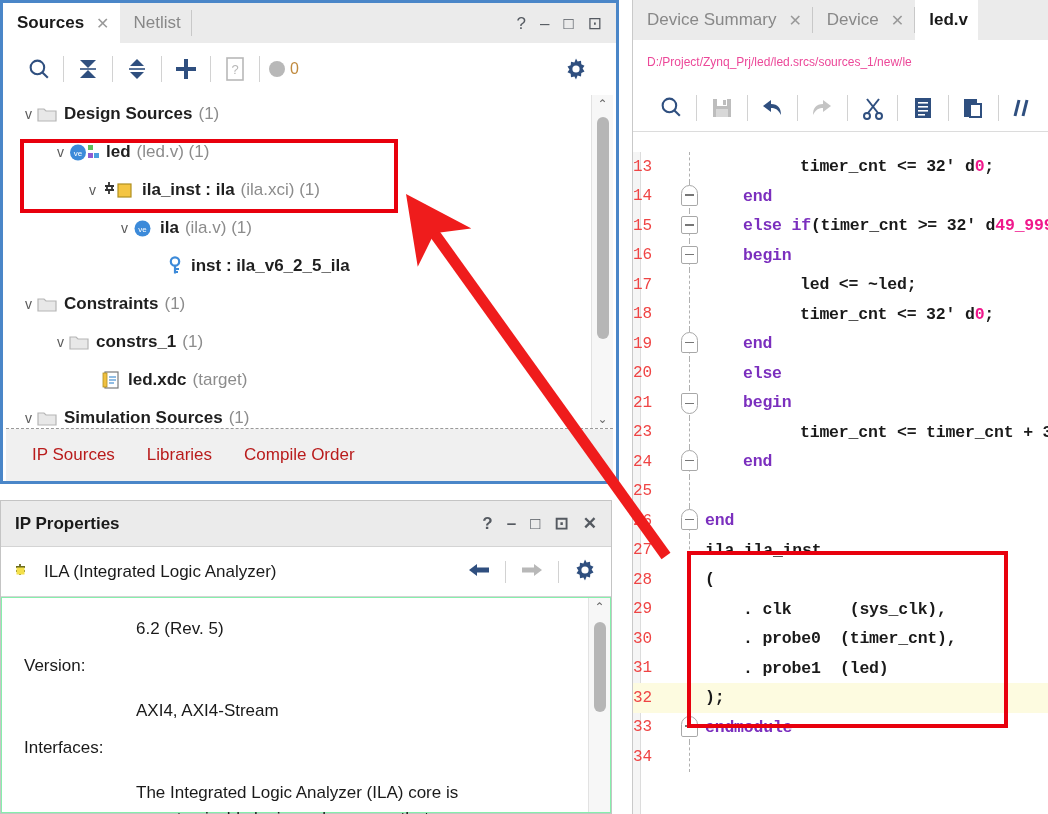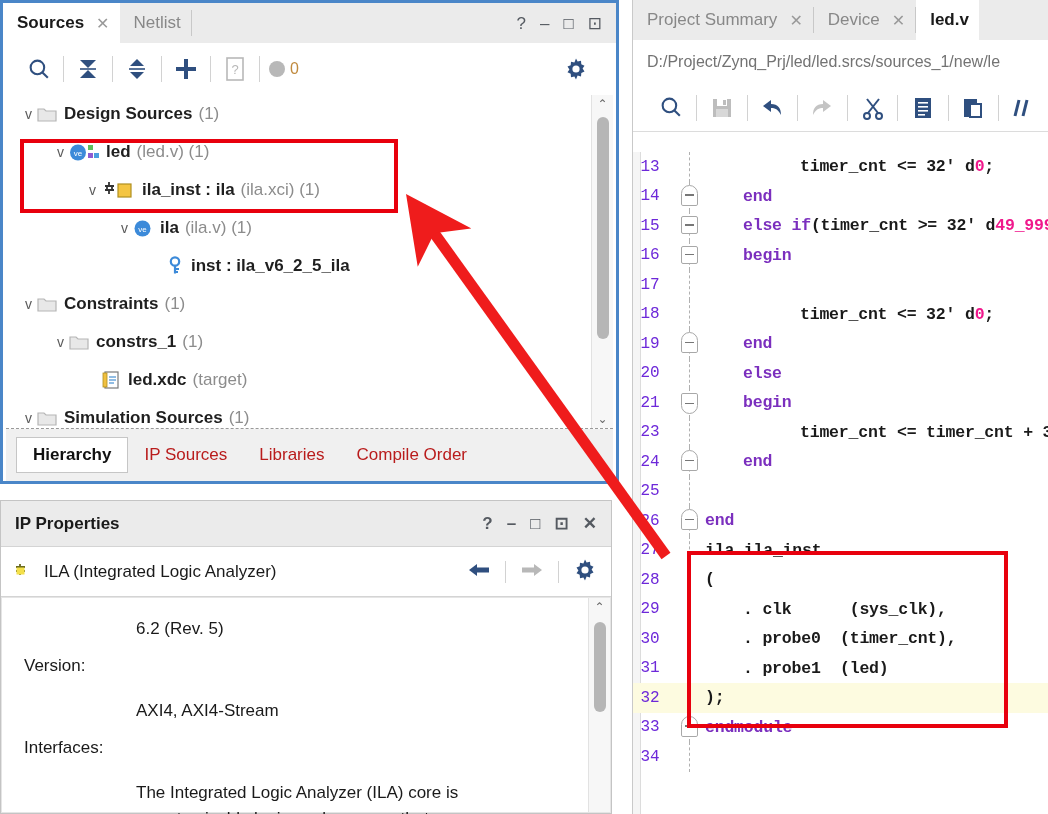--- a/index.html
+++ b/index.html
@@ -75,21 +75,21 @@
   .bottom-tabs {
     position:absolute; left:3px; right:3px; bottom:0; height:52px;
     background:#f0f0f0; display:flex; align-items:center; padding-left:10px;
   }
   .btab { font-size:17px; color:#b91c1c; padding:7px 16px; }
   .btab.active { background:#ffffff; color:#111; font-weight:bold; border:1px solid #c6c6c6; }
 
   
   #ip-panel {
     position:absolute; left:0; top:500px; width:612px; height:314px;
-    border:1px solid #c4c4c4; background:#e5e5e5;
+    border:1px solid #c4c4c4; background:#86efac;
   }
   .ipp-title {
     height:46px; background:#ebebeb; display:flex; align-items:center;
     padding-left:14px; font-size:17px; font-weight:bold; color:#1a1a1a;
     border-bottom:1px solid #d4d4d4;
   }
   .ipp-sub {
     height:50px; display:flex; align-items:center; padding-left:10px;
     font-size:17px; color:#1a1a1a; border-bottom:1px solid #d4d4d4;
     background:#ffffff;
@@ -101,37 +101,37 @@
   .ipval { line-height:1.55; }
 
   
   #editor-panel {
     position:absolute; left:632px; top:0; width:416px; height:814px;
     background:#ffffff; border-left:1px solid #c9c9c9;
   }
   .ed-tabstrip { height:40px; background:#ebebeb; display:flex; align-items:stretch; }
   .ed-path {
     height:44px; display:flex; align-items:center; padding-left:14px;
-    font-size:16px; color:#737373; background:#ffffff; white-space:nowrap; overflow:hidden;
+    font-size:12px; color:#ec4899; background:#ffffff; white-space:nowrap; overflow:hidden;
   }
   .ed-toolbar {
     height:48px; background:#ffffff; display:flex; align-items:center;
     padding-left:14px; border-bottom:1px solid #dcdcdc;
   }
   .ed-toolbar .tbtn { width:50px; }
   .code-area {
     position:absolute; left:0; top:152px; right:0; bottom:0;
     background:#ffffff; overflow:hidden;
   }
   .gutter-left { position:absolute; left:0; top:0; width:8px; bottom:0; background:#f5f5f5;
     border-right:1px solid #dcdcdc; }
   .cline { position:relative; height:29.5px; display:flex; align-items:center; white-space:nowrap; }
   .lnum {
-    width:42px; flex:none; text-align:center; padding-right:8px;
-    font-family:"Liberation Mono", monospace; font-size:16px; color:#6d28d9;
+    width:42px; flex:none; text-align:left; padding-right:8px;
+    font-family:"Liberation Mono", monospace; font-size:16px; color:#ef4444;
   }
   .foldcol { width:30px; flex:none; position:relative; height:100%; }
   .foldcol .dline {
     position:absolute; left:14px; top:0; bottom:0; width:0;
     border-left:1px dashed #b0b0b0;
   }
   .foldbox {
     position:absolute; left:6px; top:5px; width:17px; height:18px;
     border:1px solid #a8a8a8; background:#fff; border-radius:2px;
     display:flex; align-items:center; justify-content:center;
@@ -348,21 +348,20 @@
       <div class="vscroll">
         <div class="arrw">⌃</div>
         <div class="thumb"></div>
         <div class="arrw" style="position:absolute;bottom:0;left:0;right:0">⌄</div>
       </div>
     </div>
 
     <div class="dashsep"></div>
 
     <div class="bottom-tabs">
-      <div class="btab active">Hierarchy</div>
       <div class="btab">IP Sources</div>
       <div class="btab">Libraries</div>
       <div class="btab">Compile Order</div>
     </div>
   </div>
 
   <div id="ip-panel">
     <div class="ipp-title">
       <span>IP Properties</span>
       <div class="panel-ctrls">
@@ -423,21 +422,21 @@
         <div class="arrw">⌃</div>
         <div class="thumb" style="top:24px;height:90px"></div>
       </div>
     </div>
   </div>
 
   <div id="editor-panel">
 
     <div class="ed-tabstrip">
       <div class="tab">
-        <span>Project Summary</span>
+        <span>Device Summary</span>
         <span class="tabclose">✕</span>
       </div>
       <div class="tab-sep"></div>
       <div class="tab">
         <span>Device</span>
         <span class="tabclose">✕</span>
       </div>
       <div class="tab-sep"></div>
       <div class="tab active">
         <span>led.v</span>
@@ -546,20 +545,21 @@
                 <i></i>
               </div>
             </div>
             <div class="ctext" style="padding-left: 38px;"><span class="kw">begin</span></div>
           </div>
           <div class="cline">
             <div class="lnum">17</div>
             <div class="foldcol">
               <div class="dline"></div>
             </div>
+            <div class="ctext" style="padding-left: 95px;"><span class="id">led &lt;= ~led;</span></div>
           </div>
           <div class="cline">
             <div class="lnum">18</div>
             <div class="foldcol">
               <div class="dline"></div>
             </div>
             <div class="ctext" style="padding-left: 95px;"><span class="id">timer_cnt &lt;= 32</span><span class="id">' d</span><span class="num">0</span><span class="id">;</span></div>
           </div>
           <div class="cline">
             <div class="lnum">19</div>

